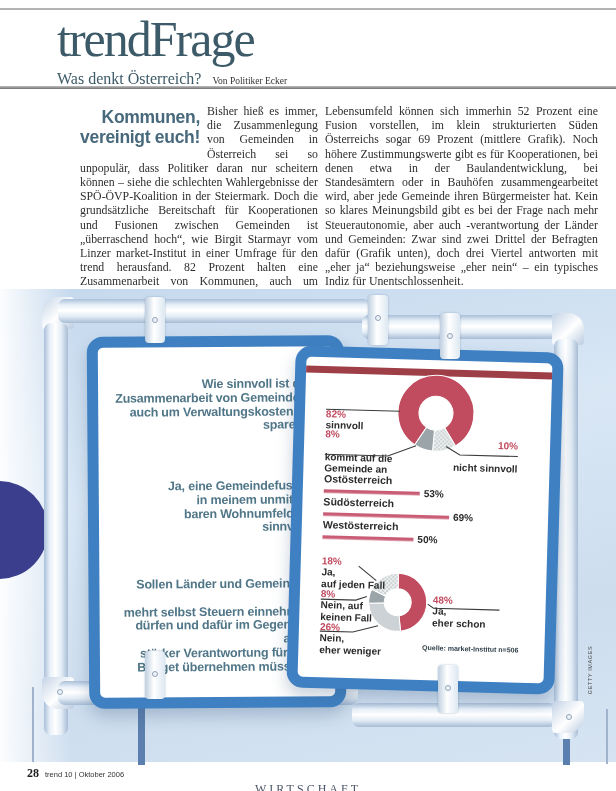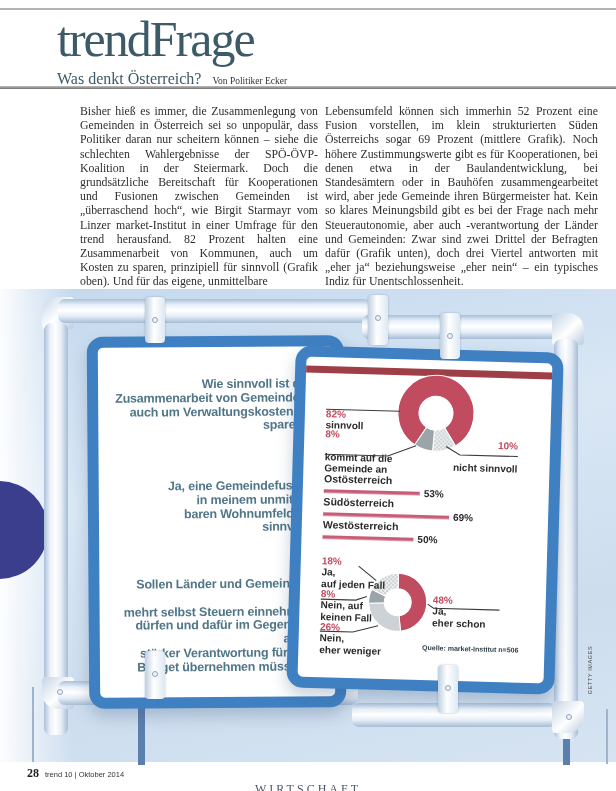--- a/index.html
+++ b/index.html
@@ -105,20 +105,22 @@
     <div class="mast-title">trendFrage</div>
   </div>
   <div class="mast-sub">
     <span class="q">Was denkt Österreich?</span>
     <span class="by">Von Politiker Ecker</span>
   </div>
   <div class="header-rule"></div>
 
   <div class="article">
     <div class="col col-left">
+      <div class="headline">Kommunen,
+vereinigt euch!</div>
       <p>Bisher hieß es immer, die Zusammenlegung von Gemeinden in Österreich sei so unpopulär, dass Politiker daran nur scheitern können – siehe die schlechten Wahlergebnisse der SPÖ-ÖVP-Koalition in der Steiermark. Doch die grundsätzliche Bereitschaft für Kooperationen und Fusionen zwischen Gemeinden ist „überraschend hoch“, wie Birgit Starmayr vom Linzer market-Institut in einer Umfrage für den trend herausfand. 82 Prozent halten eine Zusammenarbeit von Kommunen, auch um Kosten zu sparen, prinzipiell für sinnvoll (Grafik oben). Und für das eigene, unmittelbare</p>
     </div>
     <div class="col col-right">
       <p>Lebensumfeld können sich immerhin 52 Prozent eine Fusion vorstellen, im klein strukturierten Süden Österreichs sogar 69 Prozent (mittlere Grafik). Noch höhere Zustimmungswerte gibt es für Kooperationen, bei denen etwa in der Baulandentwicklung, bei Standesämtern oder in Bauhöfen zusammengearbeitet wird, aber jede Gemeinde ihren Bürgermeister hat. Kein so klares Meinungsbild gibt es bei der Frage nach mehr Steuerautonomie, aber auch -verantwortung der Länder und Gemeinden: Zwar sind zwei Drittel der Befragten dafür (Grafik unten), doch drei Viertel antworten mit „eher ja“ beziehungsweise „eher nein“ – ein typisches Indiz für Unentschlossenheit.</p>
     </div>
   </div>
 
   <div class="illustration">
     <div class="bg-fade"></div>
     <div class="navy-tab"></div>
@@ -268,17 +270,17 @@
     <div class="screw" style="left:445px;top:396px;"></div>
     <div class="screw" style="left:57px;top:400px;"></div>
     <div class="screw" style="left:566px;top:425px;"></div>
 
     <div class="credit">GETTY IMAGES</div>
   </div>
 
   <div class="footer">
     <div class="folio">
       <span class="num">28</span>
-      <span class="issue">trend 10 | Oktober 2014</span>
+      <span class="issue">trend 10 | Oktober 2006</span>
     </div>
     <div class="section-name">WIRTSCHAFT</div>
   </div>
 </div>
 
 </body></html>

